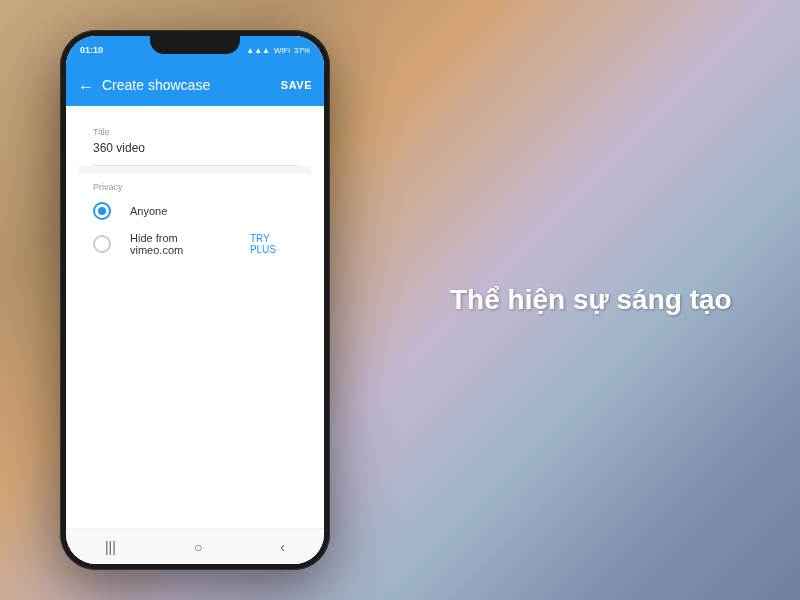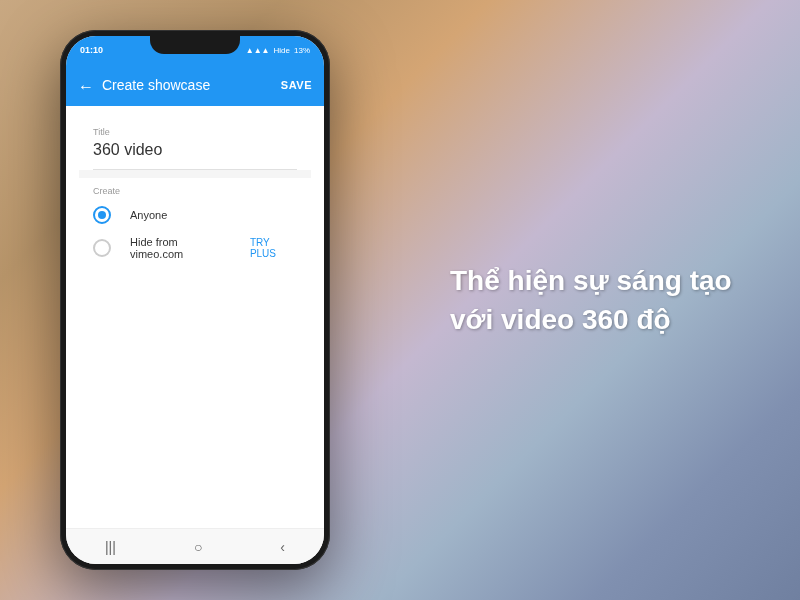--- a/index.html
+++ b/index.html
@@ -143,21 +143,21 @@
     }
 
     .field-label {
       color: #999;
       font-size: 9px;
       margin-bottom: 4px;
     }
 
     .field-value {
       color: #333;
-      font-size: 16px;
+      font-size: 12px;
       padding-bottom: 6px;
     }
 
     .divider {
       height: 1px;
       background: #e0e0e0;
       margin: 0 14px;
     }
 
     .light-divider {
@@ -241,22 +241,22 @@
 <body>
 
 <div class="phone">
   <div class="phone-inner">
 
     <div class="status-bar">
       <div class="notch"></div>
       <span class="status-time">01:10</span>
       <div class="status-icons">
         <span class="status-icon">▲▲▲</span>
-        <span class="status-icon">Hide</span>
-        <span class="status-icon">13%</span>
+        <span class="status-icon">WiFi</span>
+        <span class="status-icon">37%</span>
       </div>
     </div>
 
     <div class="app-header">
       <div class="header-left">
         <span class="back-arrow">←</span>
         <span class="header-title">Create showcase</span>
       </div>
       <span class="save-btn">SAVE</span>
     </div>
@@ -267,21 +267,21 @@
         <div class="field-label">Title</div>
         <div class="field-value">360 video</div>
       </div>
 
       <div class="divider"></div>
 
 
       <div class="light-divider"></div>
 
       <div class="privacy-section">
-        <div class="privacy-label">Create</div>
+        <div class="privacy-label">Privacy</div>
 
         <div class="radio-option">
           <div class="radio-circle selected"></div>
           <span class="radio-label">Anyone</span>
         </div>
 
 
         <div class="radio-option">
           <div class="radio-circle"></div>
           <span class="radio-label">Hide from vimeo.com</span>
@@ -295,14 +295,13 @@
       <span class="nav-btn">|||</span>
       <span class="nav-btn">○</span>
       <span class="nav-btn">‹</span>
     </div>
 
   </div>
 </div>
 
 <div class="right-text">
   <span>Thể hiện sự sáng tạo</span><br>
-  <span>với video 360 độ</span>
 </div>
 
 </body></html>

